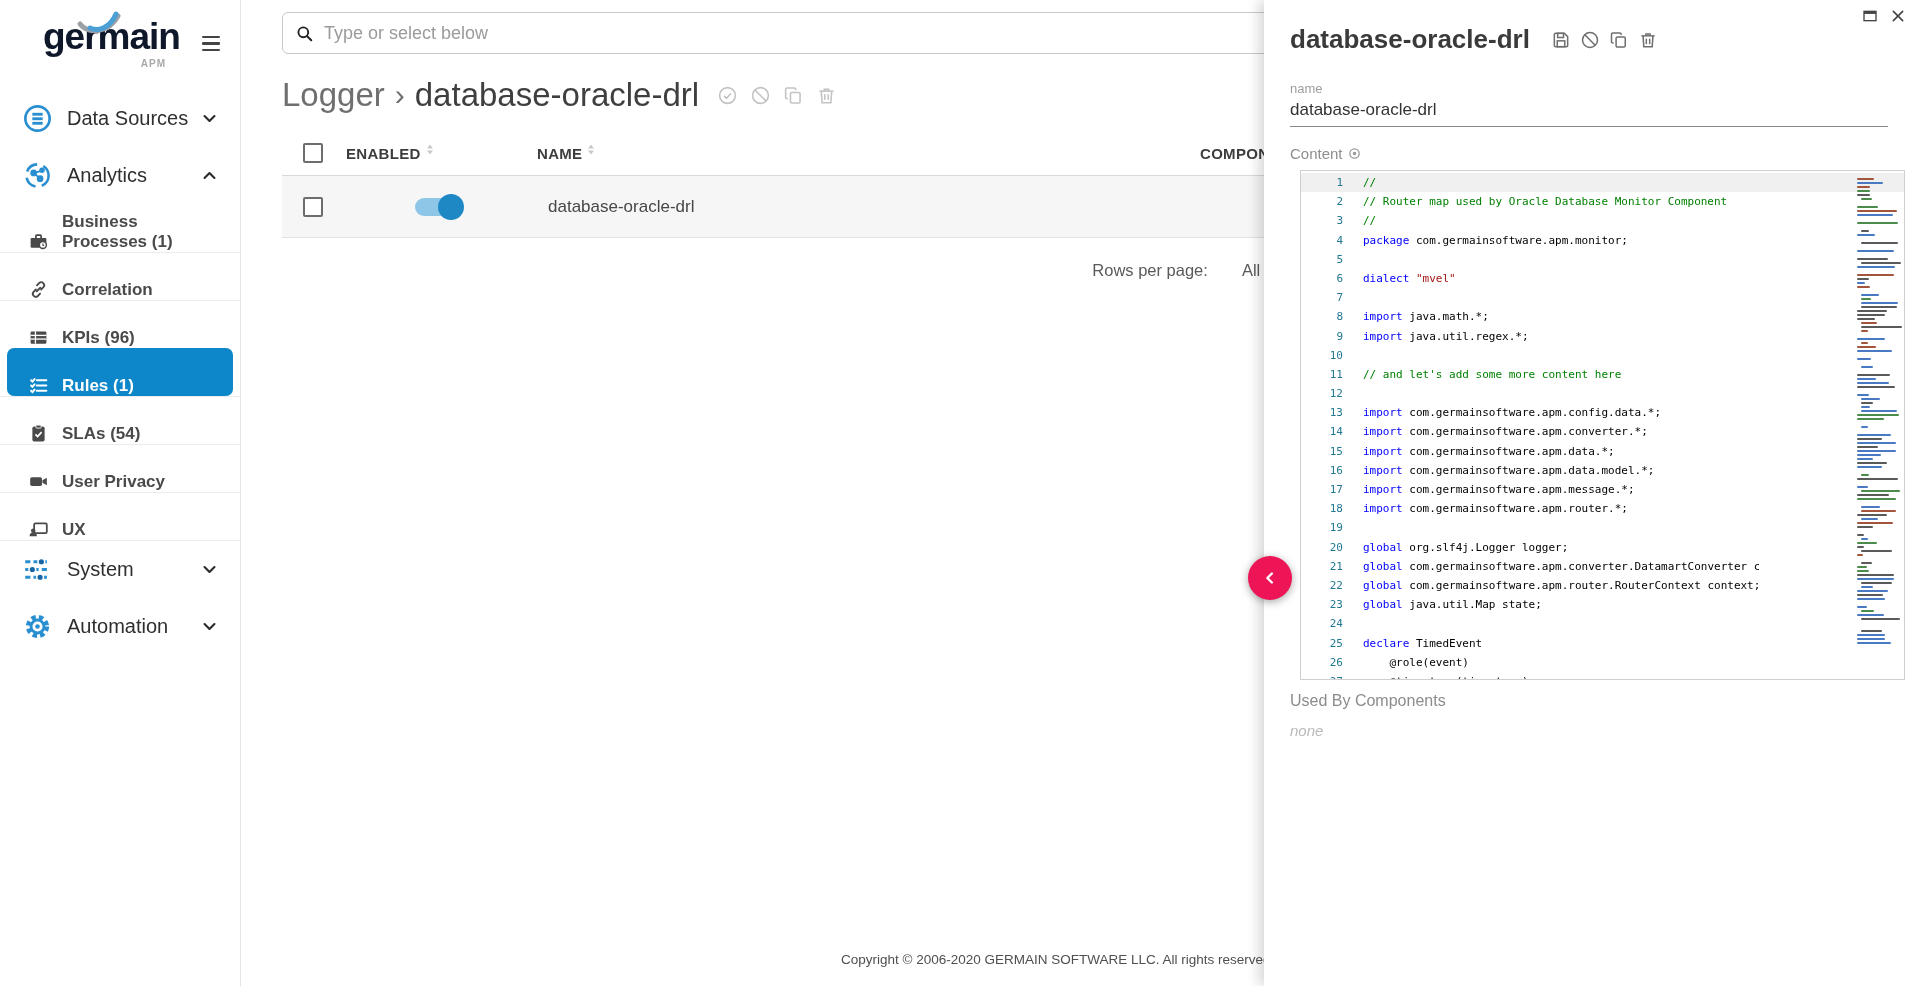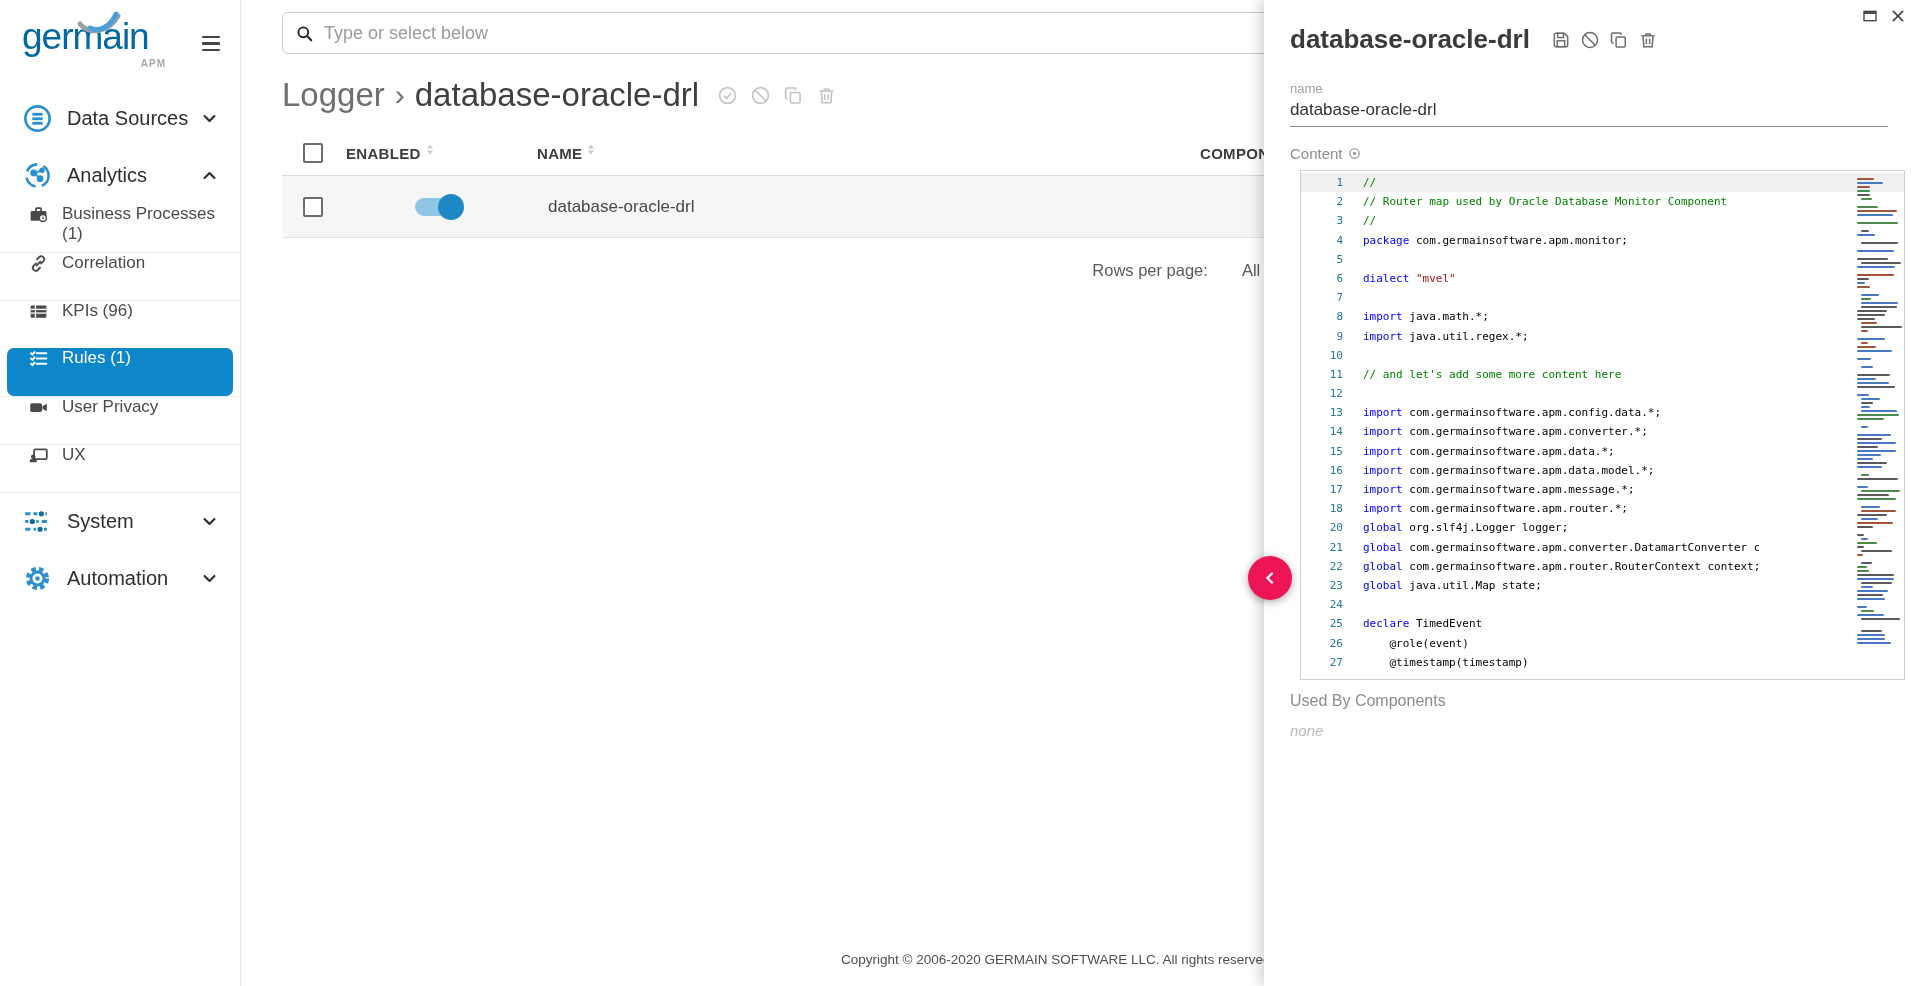--- a/index.html
+++ b/index.html
@@ -7,36 +7,36 @@
               font-family:"Liberation Sans", sans-serif; }
   body { position:relative; color:#333; }
 
   
   .sidebar { position:absolute; left:0; top:0; width:241px; height:986px;
              background:#fff; border-right:1px solid #e4e4e4; }
   .logo-row { display:flex; justify-content:space-between; align-items:flex-start;
               padding:14px 20px 6px 22px; height:78px; }
   .logo { position:relative; width:150px; }
   .logo-swoosh { position:absolute; left:52px; top:-6px; }
-  .logo-text { font-size:37px; font-weight:normal; color:#0369a1; letter-spacing:-1px;
-               line-height:1.25; }
+  .logo-text { font-size:37px; font-weight:bold; color:#0f172a; letter-spacing:-1px;
+               line-height:1.25;margin-left:21px; }
   .logo-sub { position:absolute; right:6px; bottom:-9px; font-size:10px; font-weight:bold;
               color:#a9a9a9; letter-spacing:1px;margin-top:44px; }
   .hamburger { margin-top:22px; cursor:pointer; display:flex; flex-direction:column; gap:4px; }
   .hamburger div { width:18px; height:2.4px; background:#444; border-radius:1px; }
 
   nav { margin-top:12px; }
   .nav-top { display:flex; align-items:center; height:57px; padding:0 22px; cursor:pointer; }
   .nav-top .nt-icon { width:31px; height:31px; color:#2a8fd0; flex:0 0 31px; }
   .nav-top .nt-label { margin-left:14px; font-size:20px; color:#2f2f2f; flex:1; }
   .nav-top .chev { width:17px; height:17px; color:#2b2b2b; }
 
   .sub-list { }
-  .sub-item { display:flex; align-items:flex-start; height:48px; padding:0 16px 0 28px;
-              border-top:1px solid #ececec; cursor:pointer; color:#4a4a4a; }
+  .sub-item { display:flex; align-items:flex-end; height:48px; padding:0 16px 0 28px;
+              border-top:1px solid #ececec; cursor:pointer; color:#4a4a4a;font-weight:bold; }
   .sub-list .sub-item:first-child { border-top:none; }
   .sub-list { border-bottom:1px solid #ececec; }
   .sub-item .si-icon { width:21px; height:21px; color:#4a4a4a; flex:0 0 21px; }
   .sub-item .si-label { margin-left:13px; font-size:17px; }
   .sub-item.selected { background:#0d87c9; color:#fff; border-radius:7px;
                        margin:0 7px; padding:0 9px 0 21px; border-top:none; height:48px; }
   .sub-item.selected .si-icon, .sub-item.selected .si-label { color:#fff; }
 
   
   .main { position:absolute; left:241px; top:0; right:0; height:986px; background:#fff; }
@@ -227,20 +227,30 @@
           <svg viewBox="0 0 24 24" width="21" height="21" fill="none" stroke="currentColor" stroke-width="2.2" stroke-linecap="round">
             <line x1="10" y1="6" x2="21" y2="6"></line>
               <line x1="10" y1="12" x2="21" y2="12"></line>
               <line x1="10" y1="18" x2="21" y2="18"></line>
             <path d="M3.5 6 l1.6 1.6 L7.5 4.6"></path>
               <path d="M3.5 12 l1.6 1.6 L7.5 10.6"></path>
               <path d="M3.5 18 l1.6 1.6 L7.5 16.6"></path>
           </svg>
         </span>
         <span class="si-label">Rules (1)</span>
+      </div>
+      <div class="sub-item">
+        <span class="si-icon">
+          <svg viewBox="0 0 24 24" width="21" height="21">
+            <rect x="5" y="4" width="14" height="17" rx="2" fill="currentColor"></rect>
+            <rect x="9" y="2.4" width="6" height="3.4" rx="1" fill="currentColor" stroke="#fff" stroke-width="1"></rect>
+            <polyline points="8.5 13 11 15.5 15.5 10.5" fill="none" stroke="#fff" stroke-width="2"></polyline>
+          </svg>
+        </span>
+        <span class="si-label">SLAs (54)</span>
       </div>
       <div class="sub-item">
         <span class="si-icon">
           <svg viewBox="0 0 24 24" width="21" height="21">
             <rect x="2.5" y="7" width="13.5" height="10" rx="2" fill="currentColor"></rect>
             <polygon points="16.5,10.6 21.5,7.6 21.5,16.4 16.5,13.4" fill="currentColor"></polygon>
           </svg>
         </span>
         <span class="si-label">User Privacy</span>
       </div>
@@ -435,20 +445,21 @@
         <div class="cl"><span class="ln">9</span><span class="cc"><span class="tk-k">import</span><span class="tk-p"> java.util.regex.*;</span></span></div>
         <div class="cl"><span class="ln">10</span><span class="cc"></span></div>
         <div class="cl"><span class="ln">11</span><span class="cc"><span class="tk-c">// and let's add some more content here</span></span></div>
         <div class="cl"><span class="ln">12</span><span class="cc"></span></div>
         <div class="cl"><span class="ln">13</span><span class="cc"><span class="tk-k">import</span><span class="tk-p"> com.germainsoftware.apm.config.data.*;</span></span></div>
         <div class="cl"><span class="ln">14</span><span class="cc"><span class="tk-k">import</span><span class="tk-p"> com.germainsoftware.apm.converter.*;</span></span></div>
         <div class="cl"><span class="ln">15</span><span class="cc"><span class="tk-k">import</span><span class="tk-p"> com.germainsoftware.apm.data.*;</span></span></div>
         <div class="cl"><span class="ln">16</span><span class="cc"><span class="tk-k">import</span><span class="tk-p"> com.germainsoftware.apm.data.model.*;</span></span></div>
         <div class="cl"><span class="ln">17</span><span class="cc"><span class="tk-k">import</span><span class="tk-p"> com.germainsoftware.apm.message.*;</span></span></div>
         <div class="cl"><span class="ln">18</span><span class="cc"><span class="tk-k">import</span><span class="tk-p"> com.germainsoftware.apm.router.*;</span></span></div>
+        <div class="cl"><span class="ln">19</span><span class="cc"></span></div>
         <div class="cl"><span class="ln">20</span><span class="cc"><span class="tk-k">global</span><span class="tk-p"> org.slf4j.Logger logger;</span></span></div>
         <div class="cl"><span class="ln">21</span><span class="cc"><span class="tk-k">global</span><span class="tk-p"> com.germainsoftware.apm.converter.DatamartConverter converter;</span></span></div>
         <div class="cl"><span class="ln">22</span><span class="cc"><span class="tk-k">global</span><span class="tk-p"> com.germainsoftware.apm.router.RouterContext context;</span></span></div>
         <div class="cl"><span class="ln">23</span><span class="cc"><span class="tk-k">global</span><span class="tk-p"> java.util.Map state;</span></span></div>
         <div class="cl"><span class="ln">24</span><span class="cc"></span></div>
         <div class="cl"><span class="ln">25</span><span class="cc"><span class="tk-k">declare</span><span class="tk-p"> TimedEvent</span></span></div>
         <div class="cl"><span class="ln">26</span><span class="cc"><span class="tk-p">    @role(event)</span></span></div>
         <div class="cl"><span class="ln">27</span><span class="cc"><span class="tk-p">    @timestamp(timestamp)</span></span></div>
       </div>
     <div class="minimap">

